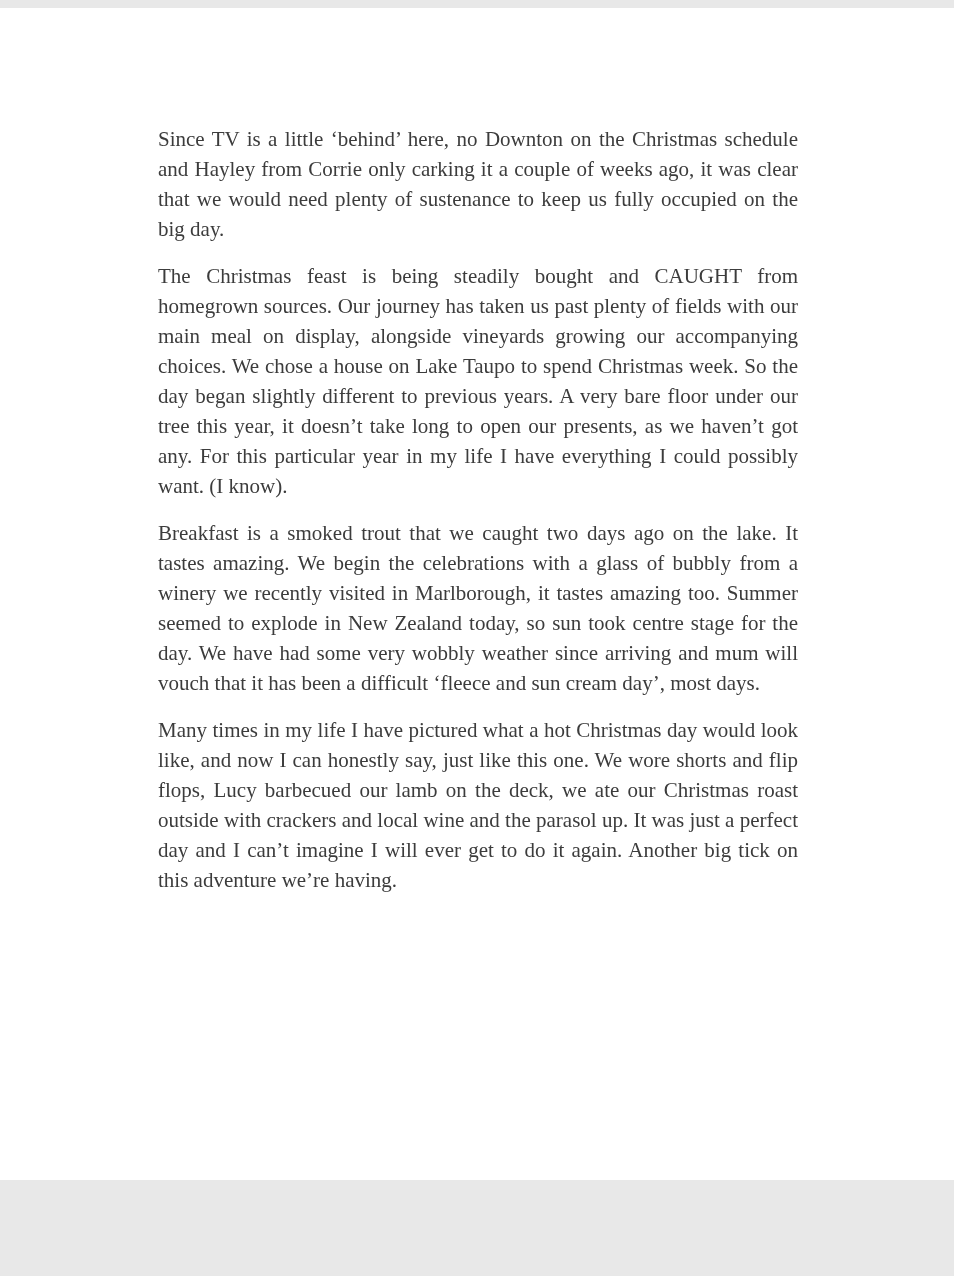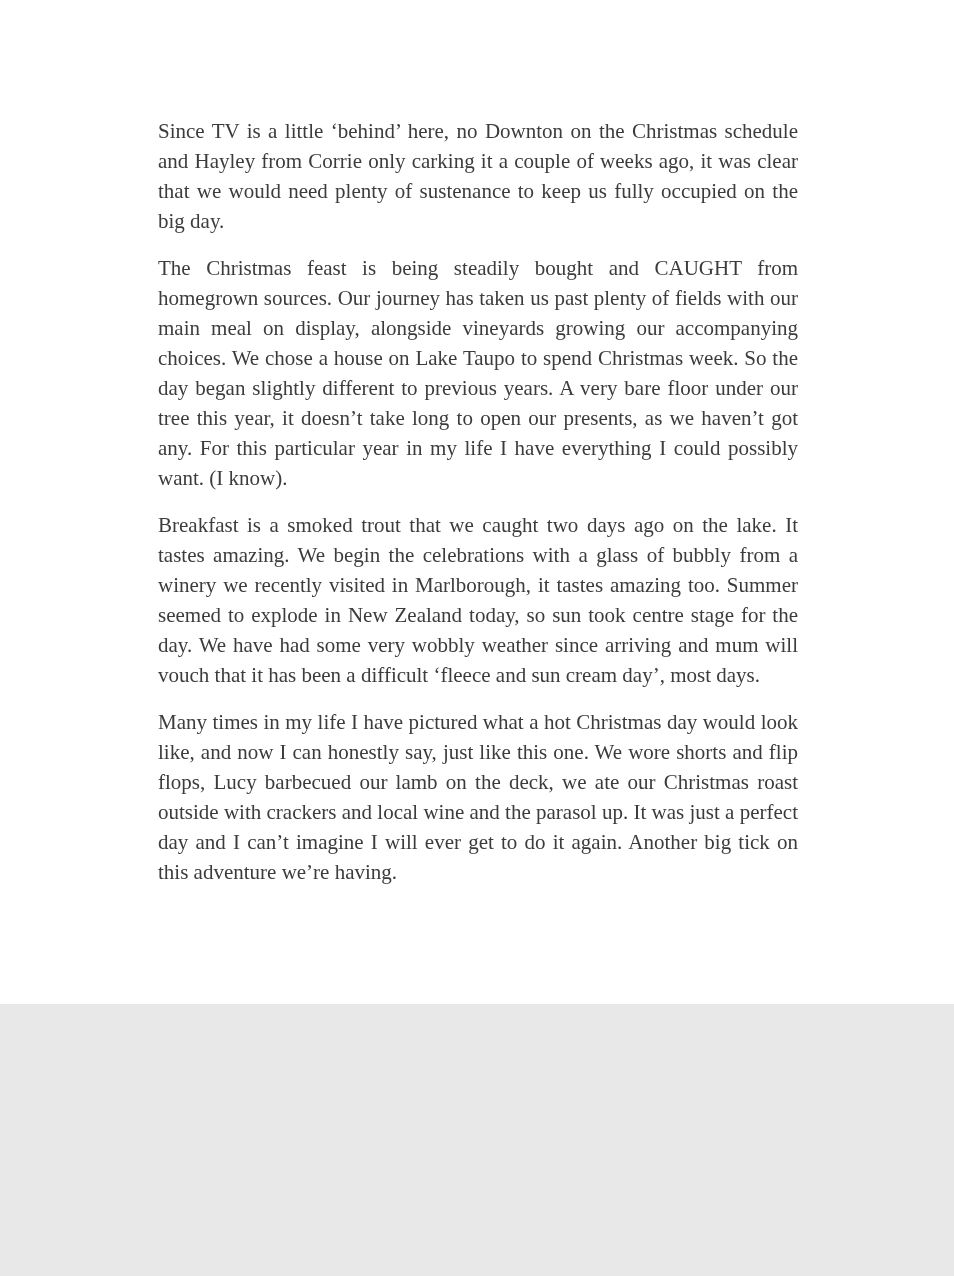--- a/index.html
+++ b/index.html
@@ -3,23 +3,23 @@
 <meta charset="utf-8">
 <style>
   html, body {
     margin: 0;
     padding: 0;
     background: #e8e8e8;
   }
   .page {
     position: relative;
     width: 954px;
-    height: 1004px;
+    height: 1172px;
     background: #ffffff;
-    margin: 0 auto;
+    margin: 8px auto;
     overflow: hidden;
     font-family: "Liberation Serif", "DejaVu Serif", serif;
   }
   .text-block {
     position: absolute;
     left: 158px;
     top: 116px;
     width: 640px;
     color: #3c3c3c;
     font-size: 21px;

